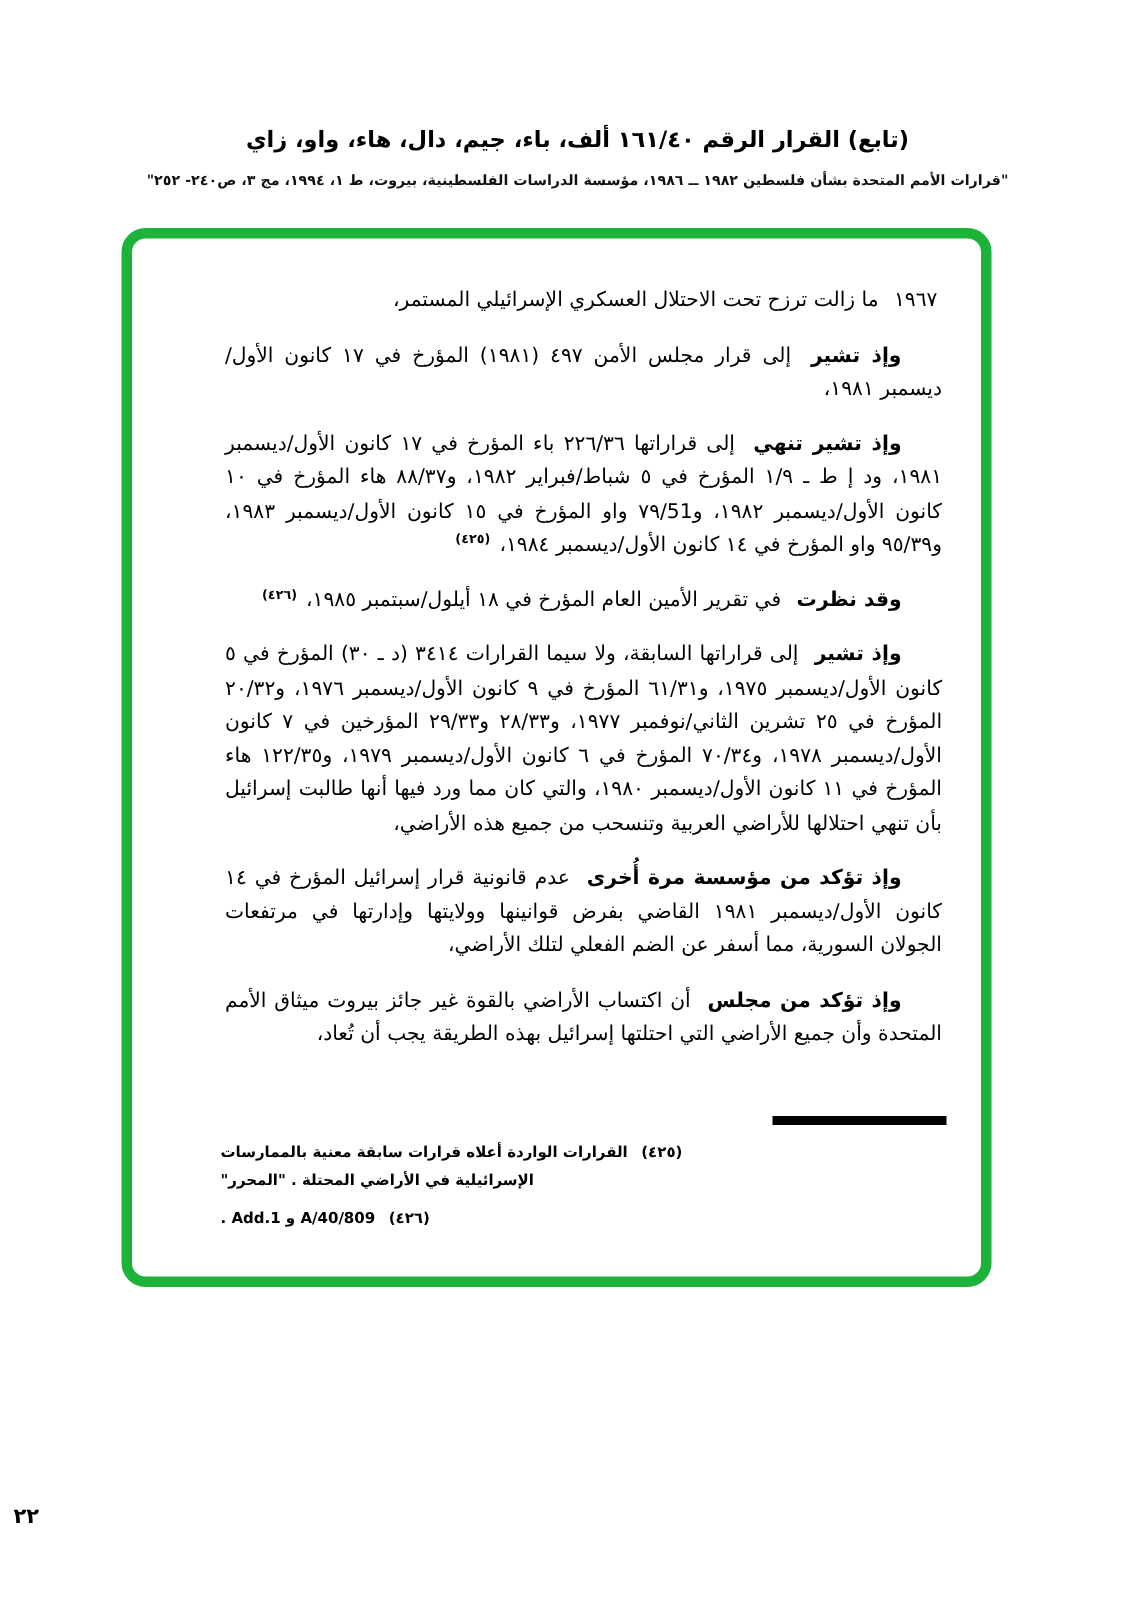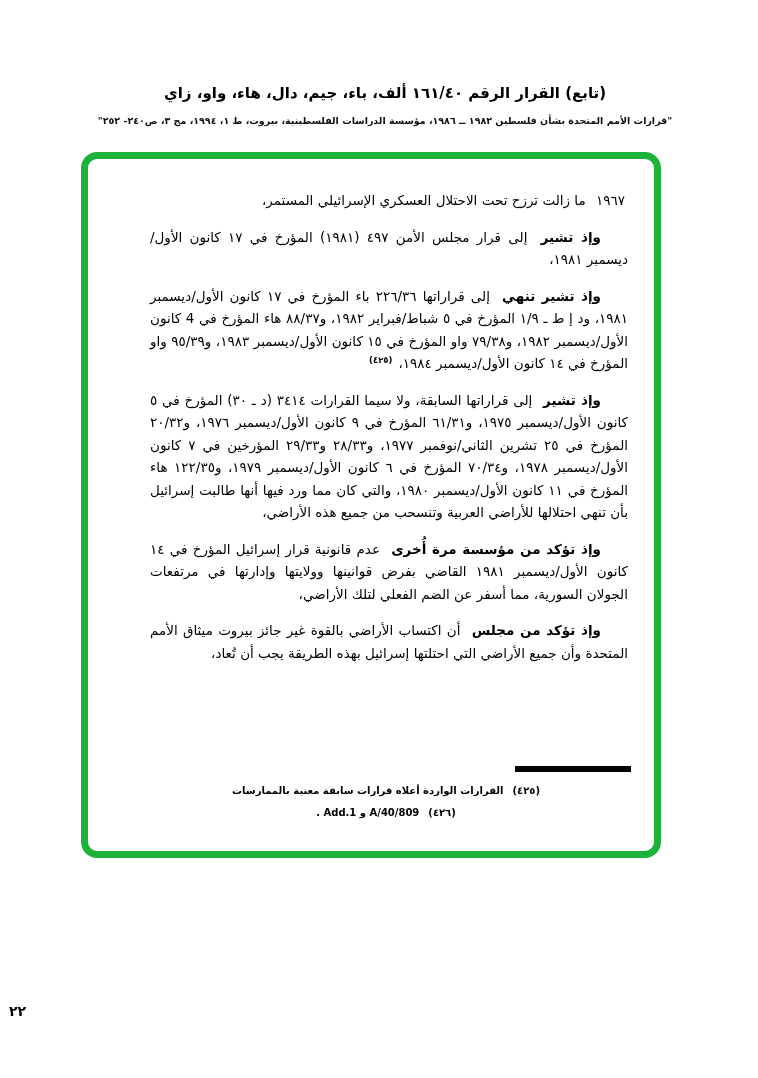--- a/index.html
+++ b/index.html
@@ -56,21 +56,21 @@
     font-size: 8.5px;
     font-weight: bold;
     position: relative;
     top: -5px;
   }
   .footnotes {
     position: absolute;
     bottom: 24px;
     right: 20px;
     left: 50px;
-    text-align: center;
+    text-align: left;
   }
   .fn-separator {
     width: 116px;
     height: 2px;
     background: #000;
     margin: 0 0 8px auto;
   }
   .footnote {
     font-size: 10px;
     font-weight: bold;
@@ -99,33 +99,34 @@
     <div class="source-line">"قرارات الأمم المتحدة بشأن فلسطين ١٩٨٢ ــ ١٩٨٦، مؤسسة الدراسات الفلسطينية، بيروت، ط ١، ١٩٩٤، مج ٣، ص٢٤٠- ٢٥٢"</div>
   </div>
 
   <div class="content-frame">
     <div class="doc-body">
 
       <p class="para continuation"><b></b><span>١٩٦٧ ما زالت ترزح تحت الاحتلال العسكري الإسرائيلي المستمر،</span><span class="fn-ref"></span></p>
 
       <p class="para"><b>وإذ تشير</b><span> إلى قرار مجلس الأمن ٤٩٧ (١٩٨١) المؤرخ في ١٧ كانون الأول/ديسمبر ١٩٨١،</span><span class="fn-ref"></span></p>
 
-      <p class="para"><b>وإذ تشير تنهي</b><span> إلى قراراتها ٢٢٦/٣٦ باء المؤرخ في ١٧ كانون الأول/ديسمبر ١٩٨١، ود إ ط ـ ١/٩ المؤرخ في ٥ شباط/فبراير ١٩٨٢، و٨٨/٣٧ هاء المؤرخ في 4 كانون الأول/ديسمبر ١٩٨٢، و٧٩/٣٨ واو المؤرخ في ١٥ كانون الأول/ديسمبر ١٩٨٣، و٩٥/٣٩ واو المؤرخ في ١٤ كانون الأول/ديسمبر ١٩٨٤،</span><span class="fn-ref">(٤٢٥)</span></p>
+      <p class="para"><b>وإذ تشير تنهي</b><span> إلى قراراتها ٢٢٦/٣٦ باء المؤرخ في ١٧ كانون الأول/ديسمبر ١٩٨١، ود إ ط ـ ١/٩ المؤرخ في ٥ شباط/فبراير ١٩٨٢، و٨٨/٣٧ هاء المؤرخ في ١٠ كانون الأول/ديسمبر ١٩٨٢، و٧٩/51 واو المؤرخ في ١٥ كانون الأول/ديسمبر ١٩٨٣، و٩٥/٣٩ واو المؤرخ في ١٤ كانون الأول/ديسمبر ١٩٨٤،</span><span class="fn-ref">(٤٢٥)</span></p>
 
+      <p class="para"><b>وقد نظرت</b><span> في تقرير الأمين العام المؤرخ في ١٨ أيلول/سبتمبر ١٩٨٥،</span><span class="fn-ref">(٤٢٦)</span></p>
 
       <p class="para"><b>وإذ تشير</b><span> إلى قراراتها السابقة، ولا سيما القرارات ٣٤١٤ (د ـ ٣٠) المؤرخ في ٥ كانون الأول/ديسمبر ١٩٧٥، و٦١/٣١ المؤرخ في ٩ كانون الأول/ديسمبر ١٩٧٦، و٢٠/٣٢ المؤرخ في ٢٥ تشرين الثاني/نوفمبر ١٩٧٧، و٢٨/٣٣ و٢٩/٣٣ المؤرخين في ٧ كانون الأول/ديسمبر ١٩٧٨، و٧٠/٣٤ المؤرخ في ٦ كانون الأول/ديسمبر ١٩٧٩، و١٢٢/٣٥ هاء المؤرخ في ١١ كانون الأول/ديسمبر ١٩٨٠، والتي كان مما ورد فيها أنها طالبت إسرائيل بأن تنهي احتلالها للأراضي العربية وتنسحب من جميع هذه الأراضي،</span><span class="fn-ref"></span></p>
 
       <p class="para"><b>وإذ تؤكد من مؤسسة مرة أُخرى</b><span> عدم قانونية قرار إسرائيل المؤرخ في ١٤ كانون الأول/ديسمبر ١٩٨١ القاضي بفرض قوانينها وولايتها وإدارتها في مرتفعات الجولان السورية، مما أسفر عن الضم الفعلي لتلك الأراضي،</span><span class="fn-ref"></span></p>
 
       <p class="para"><b>وإذ تؤكد من مجلس</b><span> أن اكتساب الأراضي بالقوة غير جائز بيروت ميثاق الأمم المتحدة وأن جميع الأراضي التي احتلتها إسرائيل بهذه الطريقة يجب أن تُعاد،</span><span class="fn-ref"></span></p>
 
     </div>
 
     <div class="footnotes">
       <div class="fn-separator"></div>
-      <p class="footnote"><span class="fn-marker">(٤٢٥)</span><span>القرارات الواردة أعلاه قرارات سابقة معنية بالممارسات</span></p>
+      <p class="footnote"><span class="fn-marker">(٤٢٥)</span><span>القرارات الواردة أعلاه قرارات سابقة معنية بالممارسات</span><span class="fn-line2">الإسرائيلية في الأراضي المحتلة . "المحرر"</span></p>
       <p class="footnote"><span class="fn-marker">(٤٢٦)</span><span>A/40/809 و Add.1 .</span></p>
     </div>
   </div>
 
   <div class="page-number">٢٢</div>
 
 </div>
 
 </body></html>

